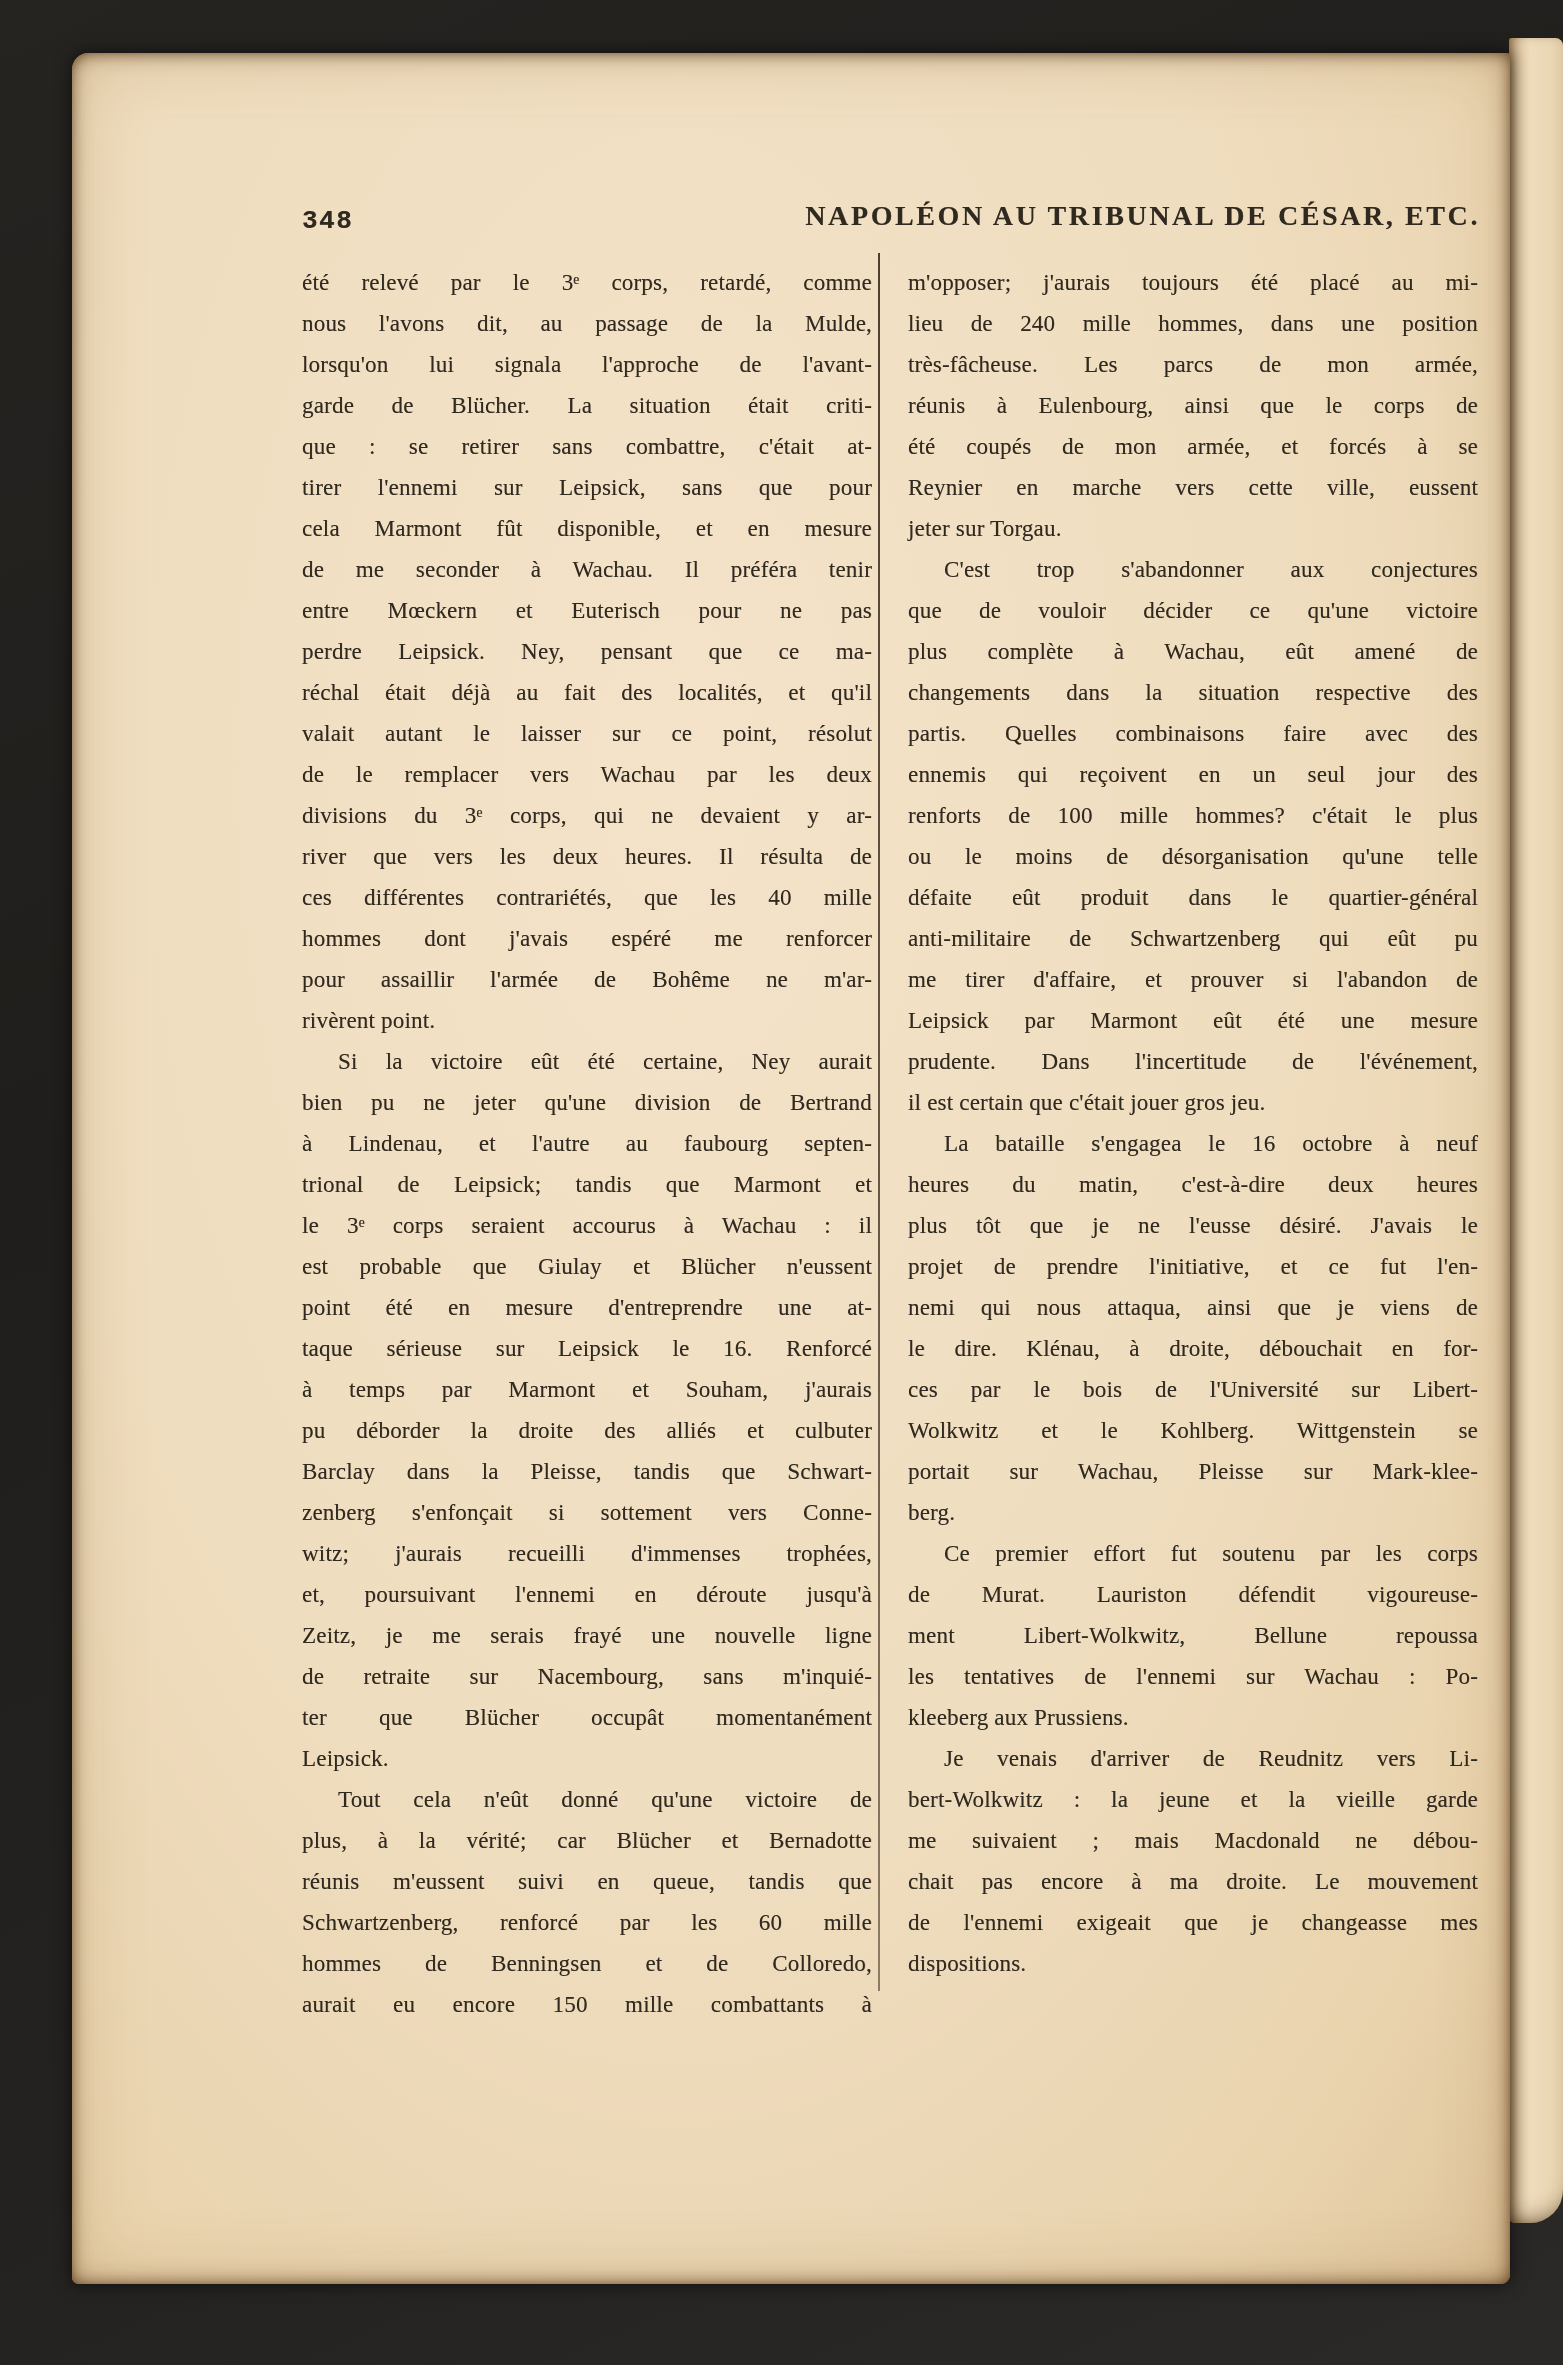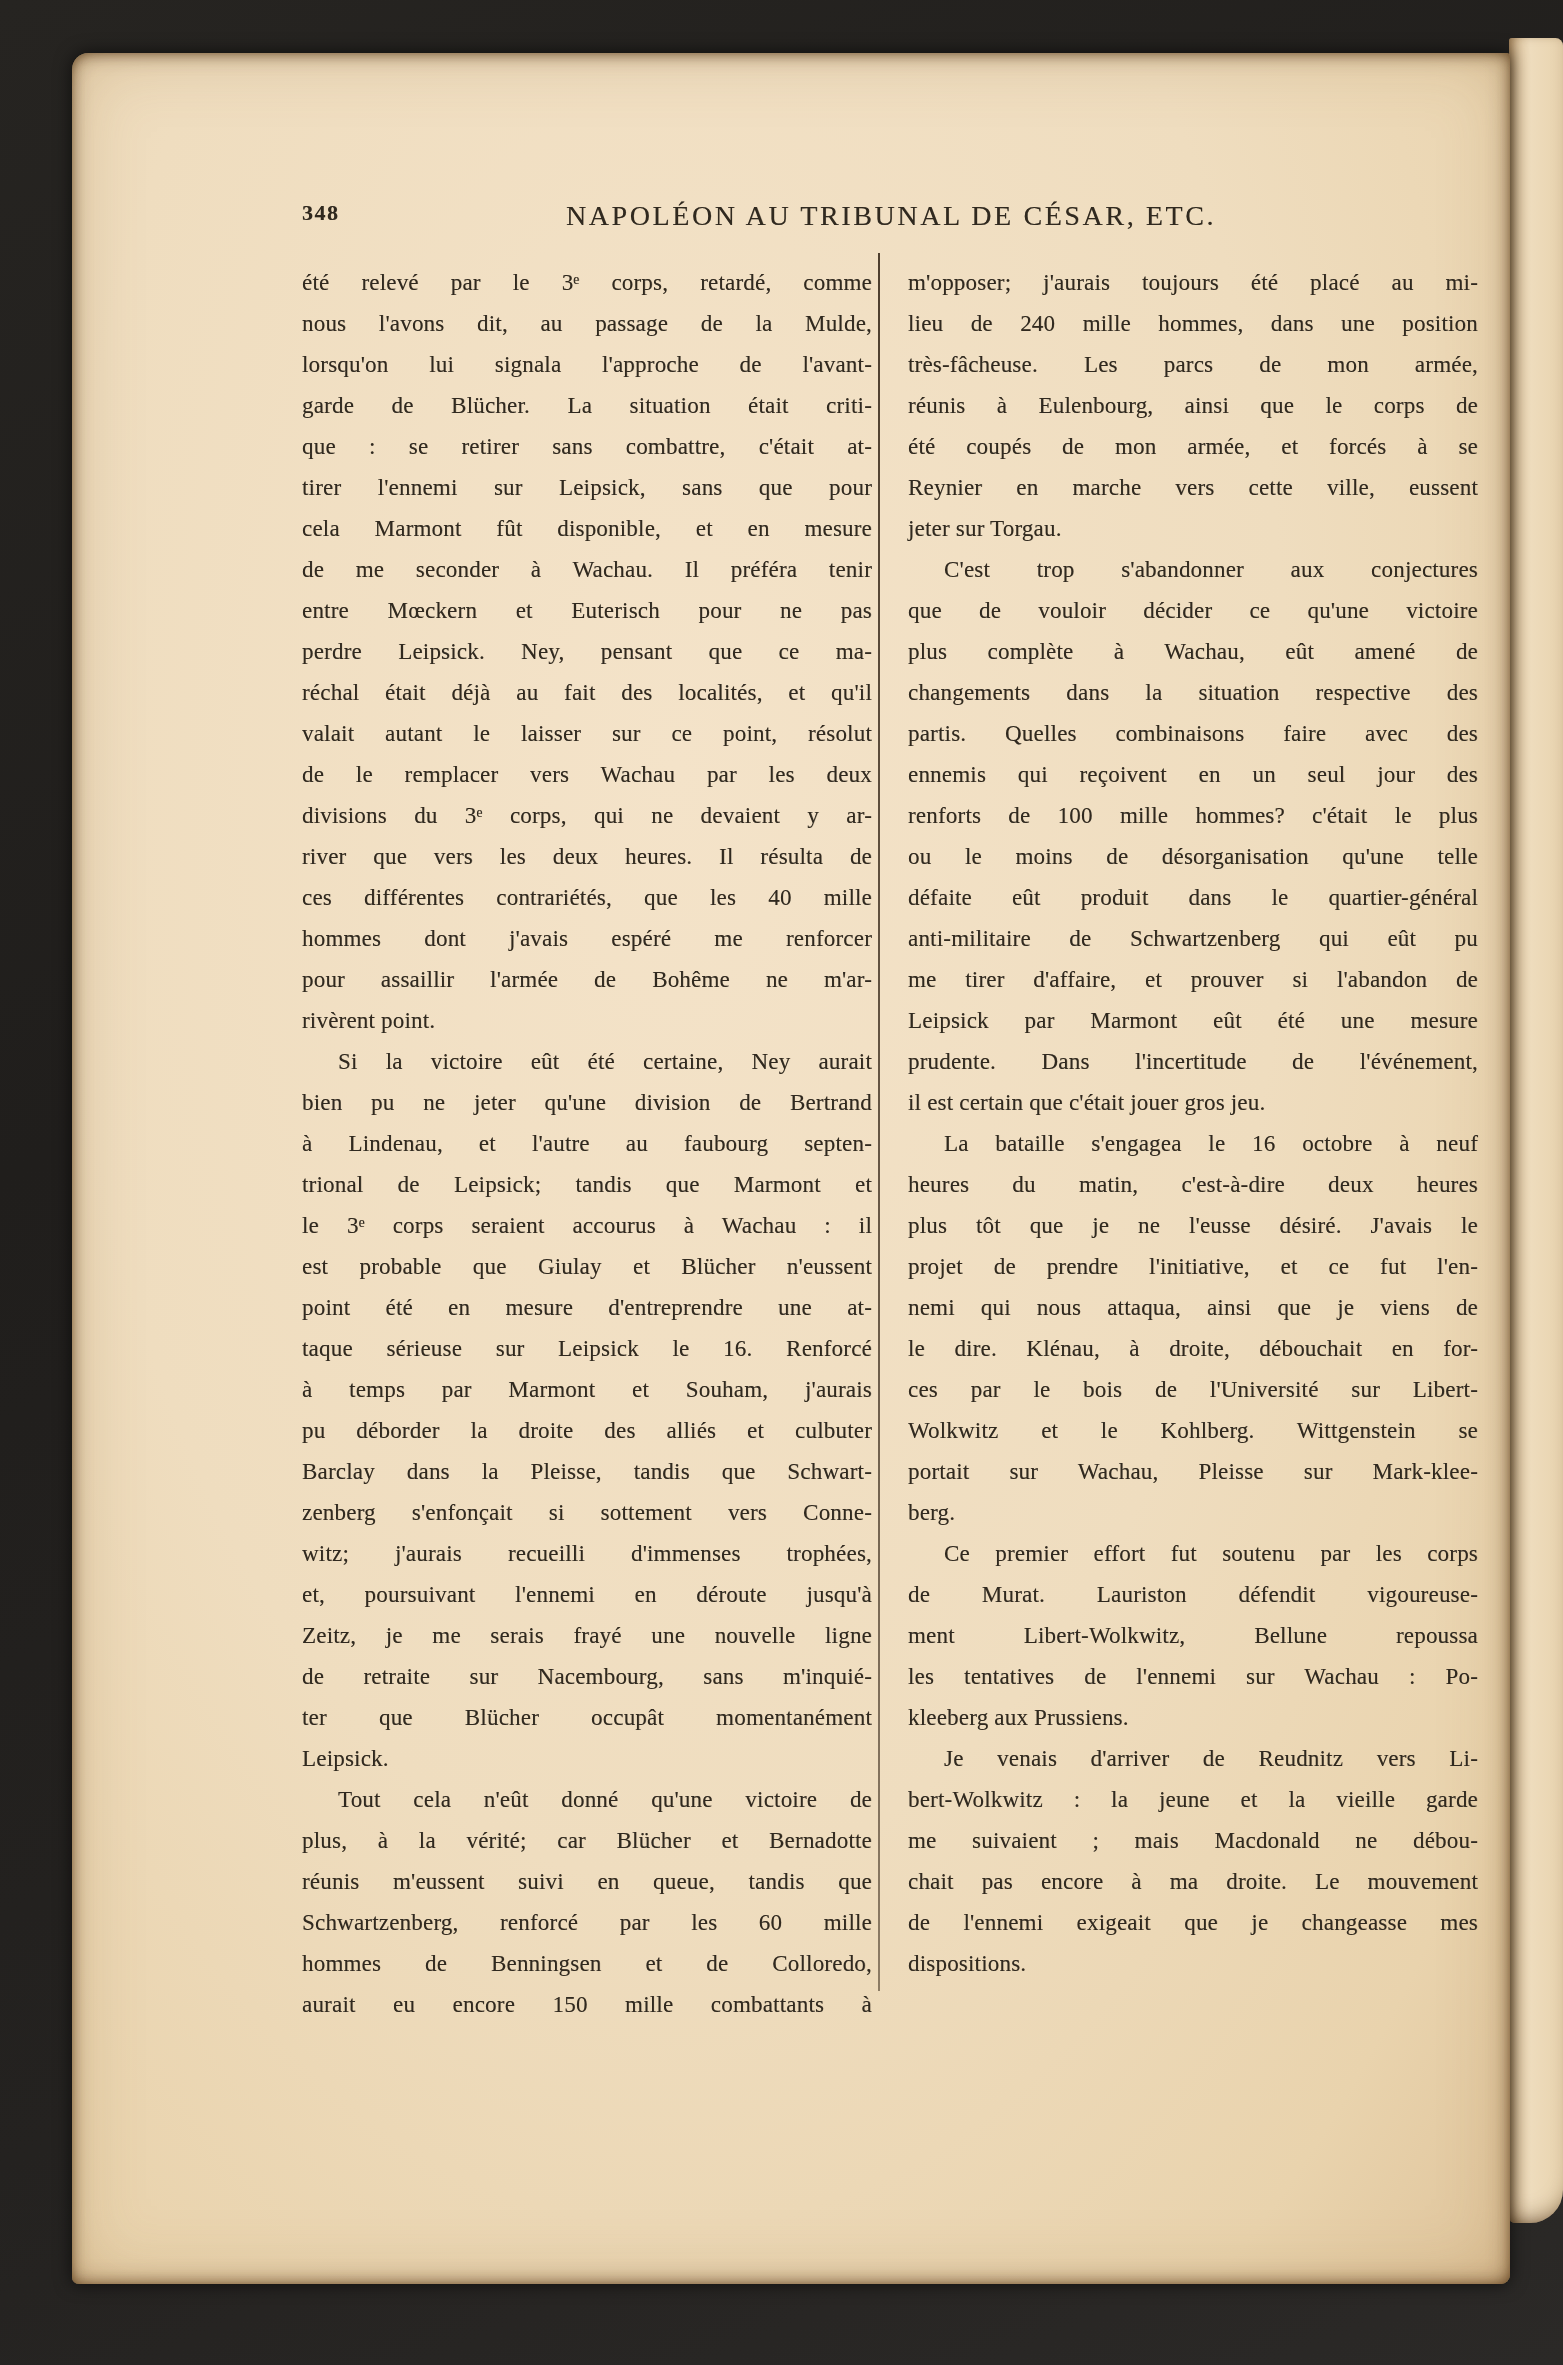--- a/index.html
+++ b/index.html
@@ -24,25 +24,26 @@
   }
   .page-edge-shading{
     position:absolute;inset:0;border-radius:inherit;pointer-events:none;
     box-shadow:inset 0 10.5px 19.6px -10.5px rgba(70,40,10,.5),
                inset -12px 0 22.6px -12px rgba(70,40,10,.45),
                inset 10.5px 0 21px -12px rgba(70,40,10,.4),
                inset 0 -12px 22.6px -12px rgba(70,40,10,.45);
   }
   .running-head{position:absolute;top:147px;left:230px;width:1178px;height:45px;color:#30291f;}
   .page-number{
-    position:absolute;left:0;top:0;font-size:22px;letter-spacing:1.5px;font-weight:bold;
+    position:absolute;left:0;top:6px;font-size:26px;letter-spacing:1.5px;font-weight:bold;
     text-shadow:0.3px 0.3px 0 rgba(48,40,28,.4);
+    font-family:Liberation Mono, monospace;
   }
   .running-title{
-    position:absolute;left:0;right:0;text-align:center;font-size:28px;font-weight:normal;
+    position:absolute;left:0;right:0;text-align:right;font-size:28px;font-weight:bold;
     letter-spacing:2.6px;text-shadow:0.3px 0.3px 0 rgba(48,40,28,.4);white-space:nowrap;
   }
   .column{
     position:absolute;top:209px;width:570px;color:#30291f;
     font-size:23px;line-height:41px;letter-spacing:0.2px;
     text-shadow:0.3px 0.3px 0 rgba(48,40,28,.38);
   }
   .column-left{left:230px;}
   .column-right{left:836px;}
   .column-divider{

